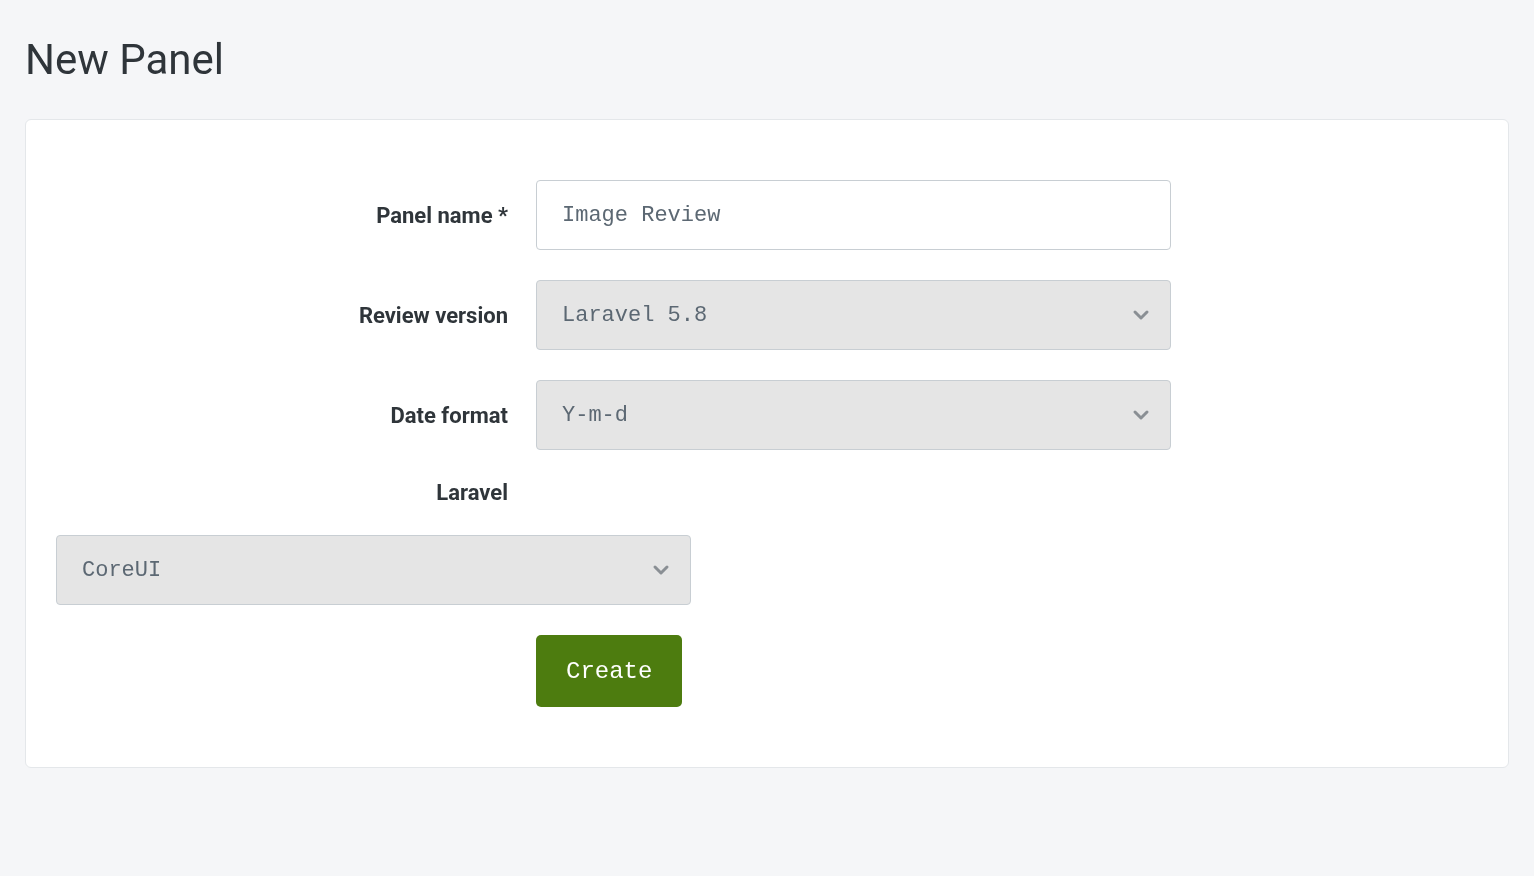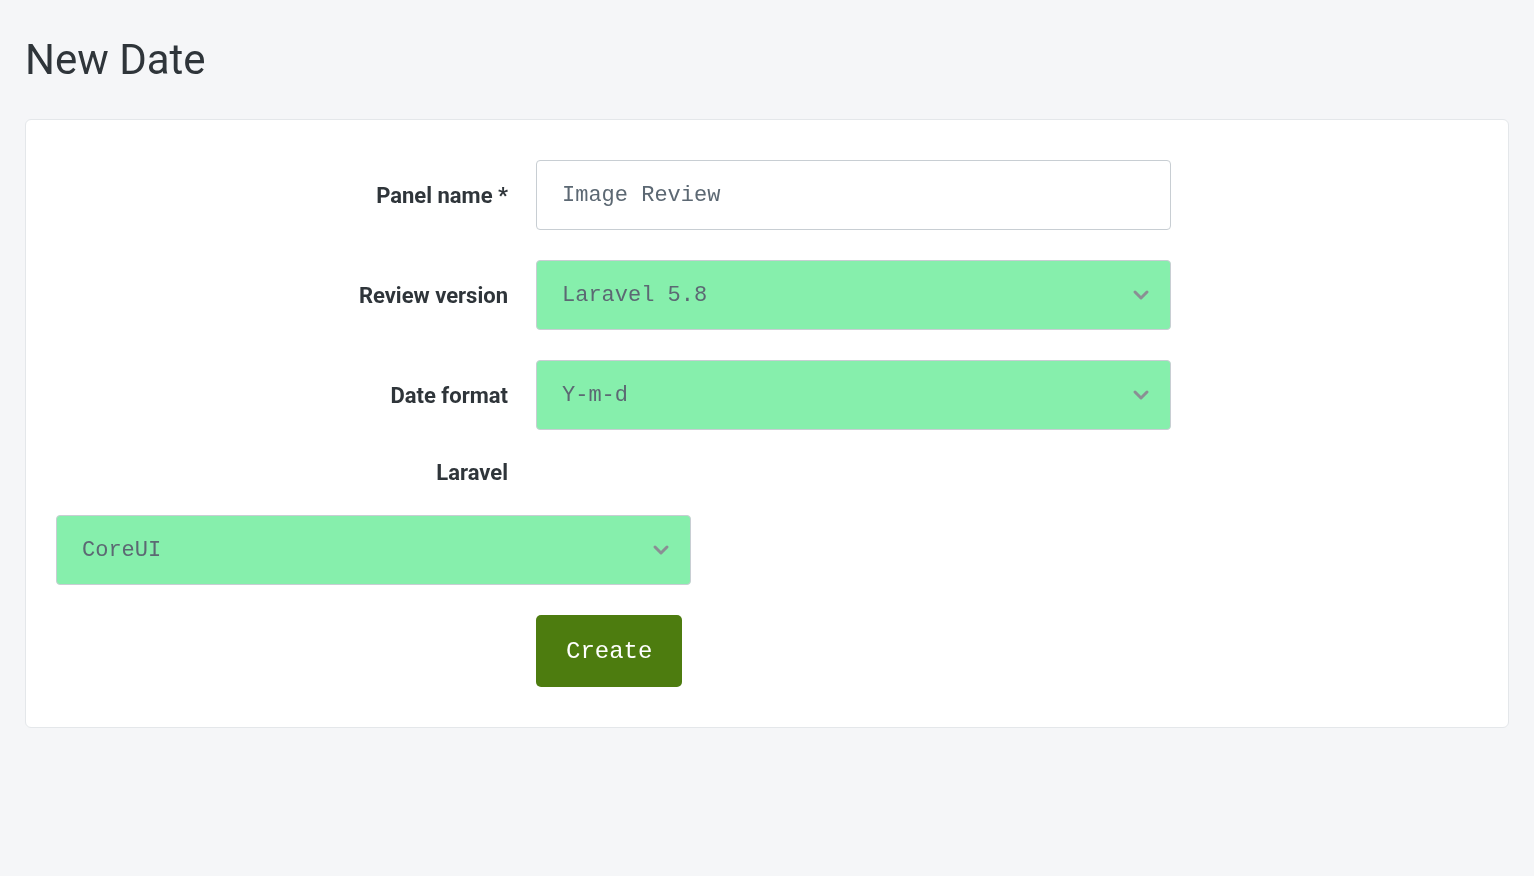--- a/index.html
+++ b/index.html
@@ -17,21 +17,21 @@
       font-size: 42px;
       font-weight: 400;
       color: #2f353a;
       margin-bottom: 35px;
       margin-top: 10px;
     }
     .card {
       background-color: #ffffff;
       border: 1px solid #e4e7ea;
       border-radius: 6px;
-      padding: 40px 30px;
+      padding: 60px 30px;
     }
     .form-row {
       display: flex;
       align-items: center;
       margin-bottom: 30px;
     }
     .form-row:last-of-type {
       margin-bottom: 0;
     }
     .form-label {
@@ -59,21 +59,21 @@
       border-radius: 4px;
       outline: none;
     }
     .form-select {
       width: 100%;
       height: 70px;
       padding: 0 50px 0 25px;
       font-size: 22px;
       font-family: inherit;
       color: #5c6873;
-      background-color: #86efac;
+      background-color: #e5e5e5;
       border: 1px solid #c8ced3;
       border-radius: 4px;
       outline: none;
       appearance: none;
       -webkit-appearance: none;
       -moz-appearance: none;
       cursor: pointer;
     }
     .select-chevron {
       position: absolute;
@@ -101,21 +101,21 @@
       border-radius: 5px;
       cursor: pointer;
     }
     .submit-row .form-label {
       
     }
   </style>
 </head>
 <body>
 
-<h1 class="page-title">New Date</h1>
+<h1 class="page-title">New Panel</h1>
 
 <div class="card">
 
   <div class="form-row">
     <div class="form-label">Panel name *</div>
     <div class="form-control-wrap">
       <input type="text" class="form-input" value="Image Review" style="">
     </div>
   </div>
 

